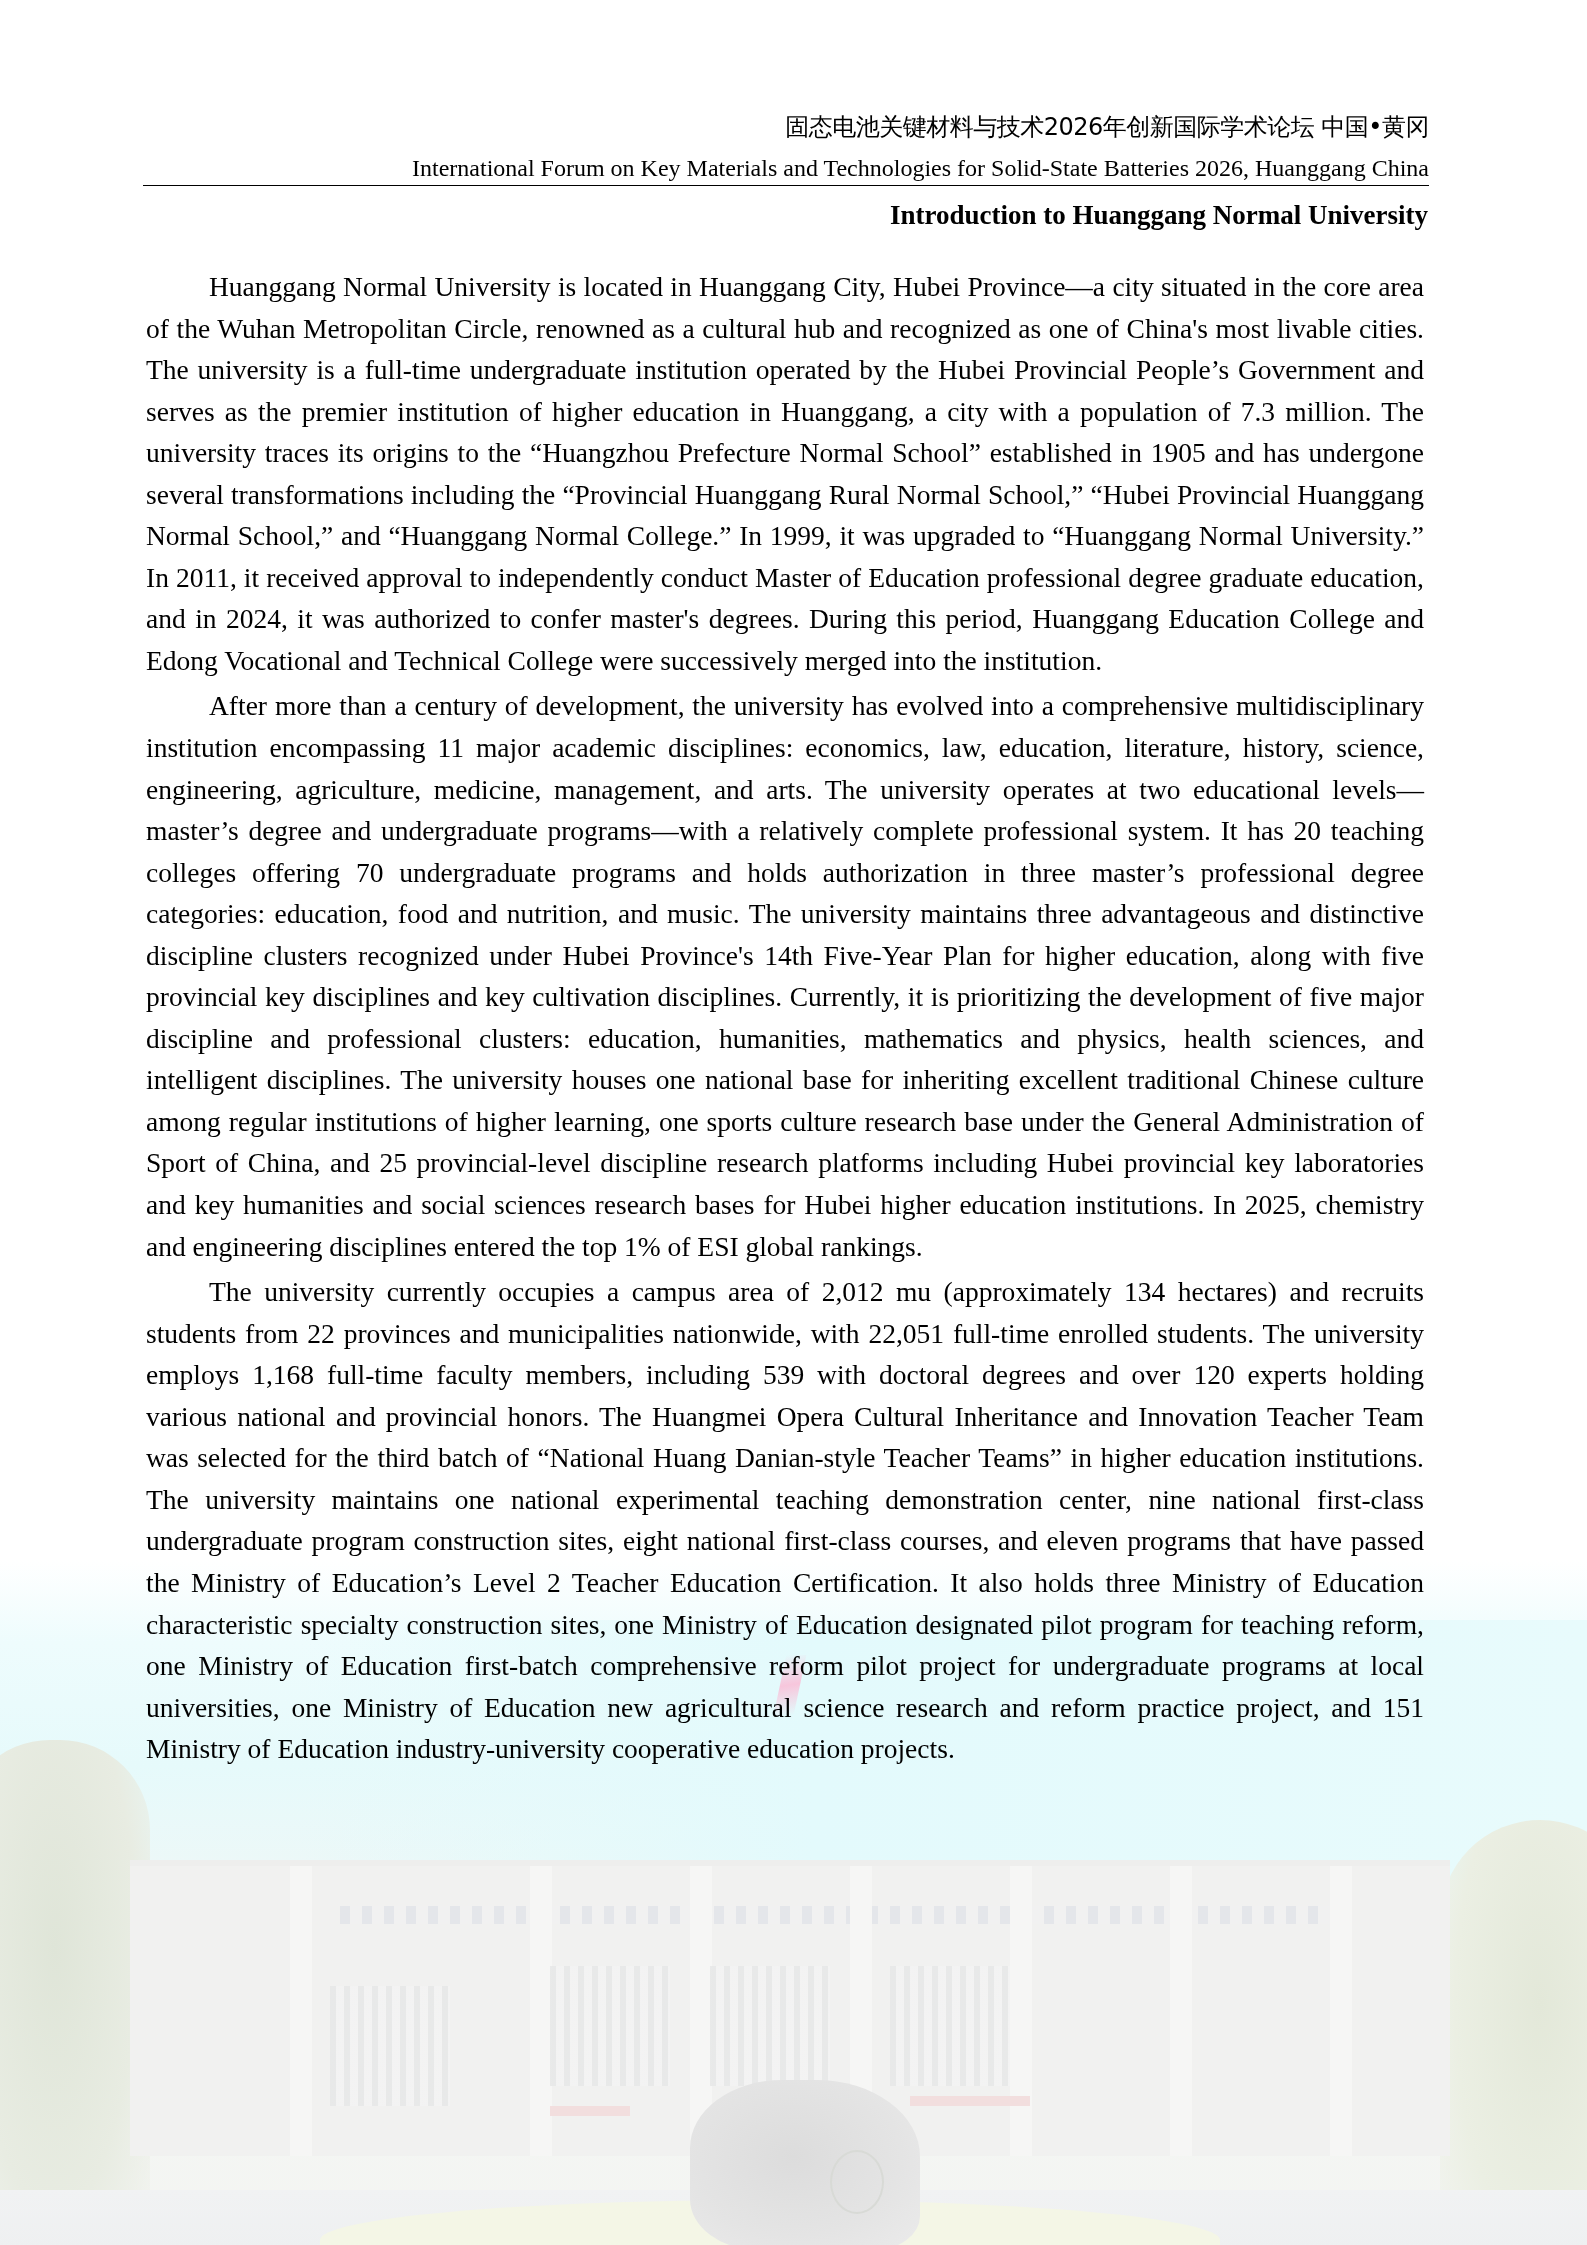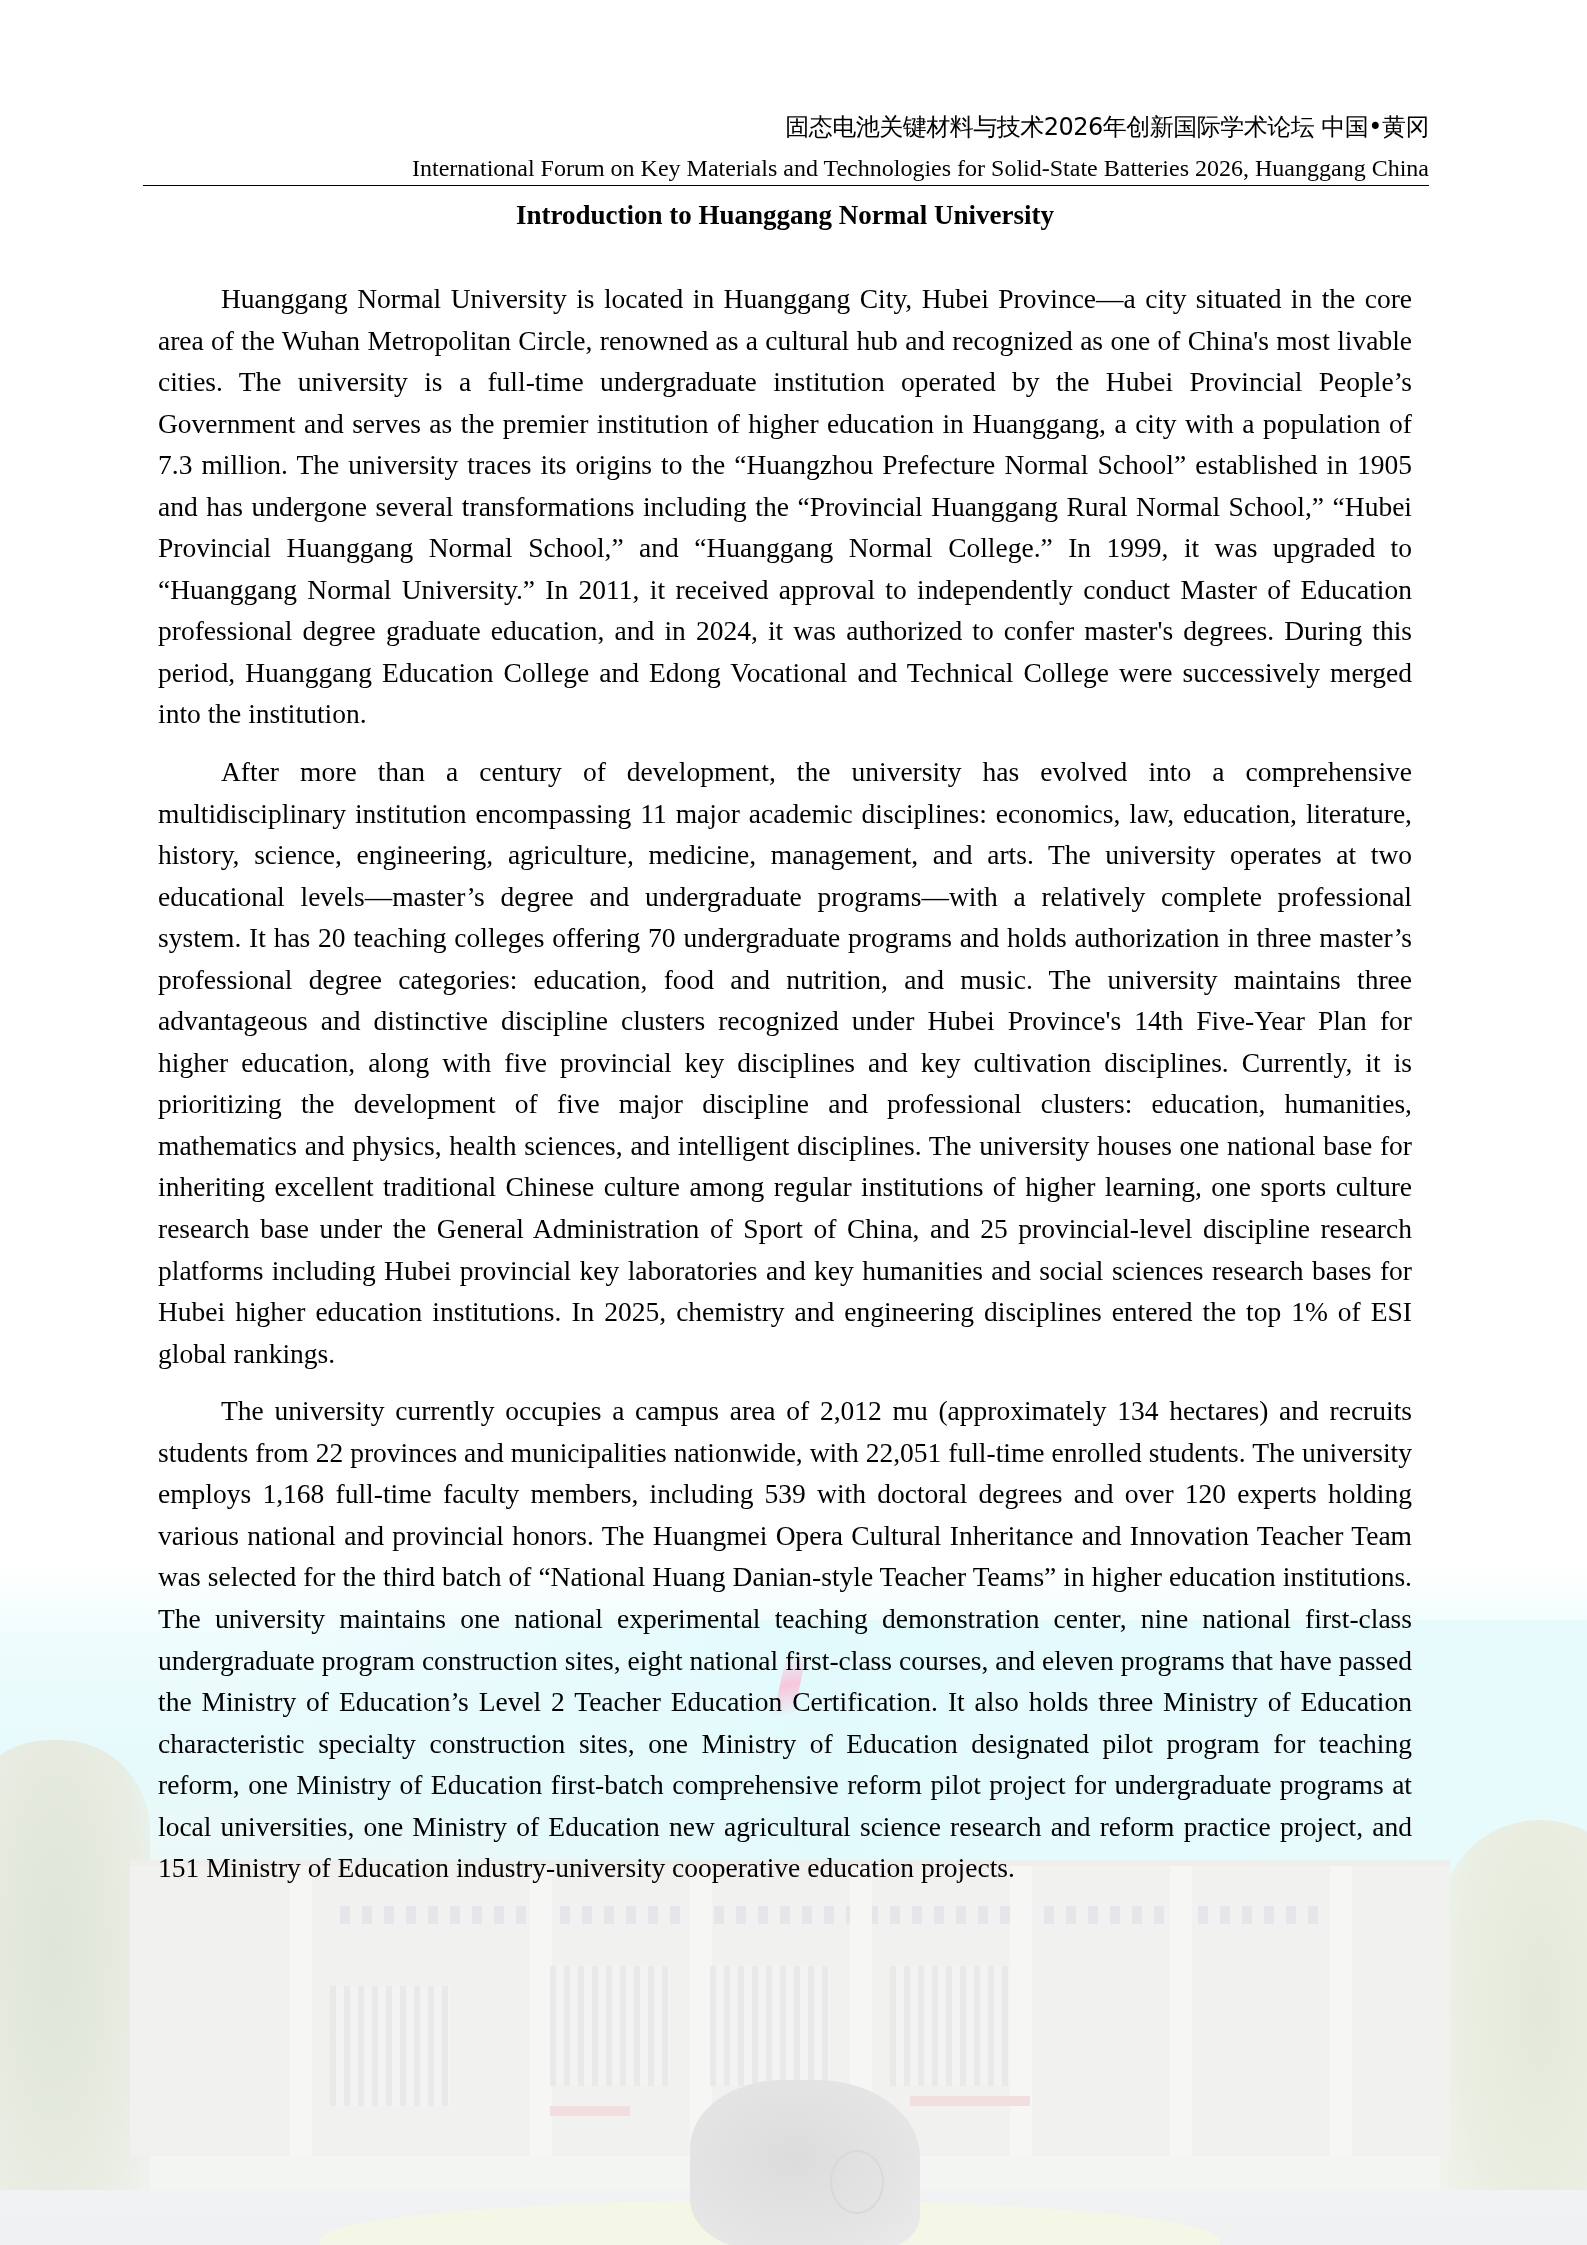--- a/index.html
+++ b/index.html
@@ -37,26 +37,26 @@
   .pink-streak { position: absolute; left: 780px; top: 95px; width: 20px; height: 60px;
     background: linear-gradient(170deg, rgba(248,200,225,0) 0%, #f7c6dc 50%, rgba(248,200,225,0) 100%); transform: skewX(-12deg); }
 
   .content { position: absolute; left: 0; top: 0; width: 1587px; z-index: 1; }
 
   .header-cn { position: absolute; right: 158px; top: 113px; font-size: 24px; line-height: 28px;
     font-family: "DejaVu Sans", sans-serif; letter-spacing: -0.5px; white-space: nowrap; }
   .header-en { position: absolute; right: 158px; top: 154px; font-size: 24px; line-height: 28px; white-space: nowrap; text-align: right; }
   .header-rule { position: absolute; left: 143px; top: 185px; width: 1286px; height: 0; border-top: 1.5px solid #000; }
 
-  .page-title { position: absolute; left: 142px; top: 198px; width: 1286px; text-align: center;
+  .page-title { position: absolute; left: 142px; top: 198px; width: 1286px; text-align: right;
     font-size: 27px; font-weight: bold; line-height: 34px; }
 
   .body-text { position: absolute; left: 142px; top: 262px; width: 1286px;
     font-size: 27.5px; line-height: 41.55px; text-align: justify; }
-  .body-text p { margin: 16px; text-indent: 63px; }
+  .body-text p { margin: 4px; text-indent: 63px; }
 </style>
 </head>
 <body>
 
 <div class="bg-photo">
   <div class="sky"></div>
   <div class="sky-band"></div>
   <div class="pink-streak"></div>
   <div class="tree-left"></div>
   <div class="tree-right"></div>

